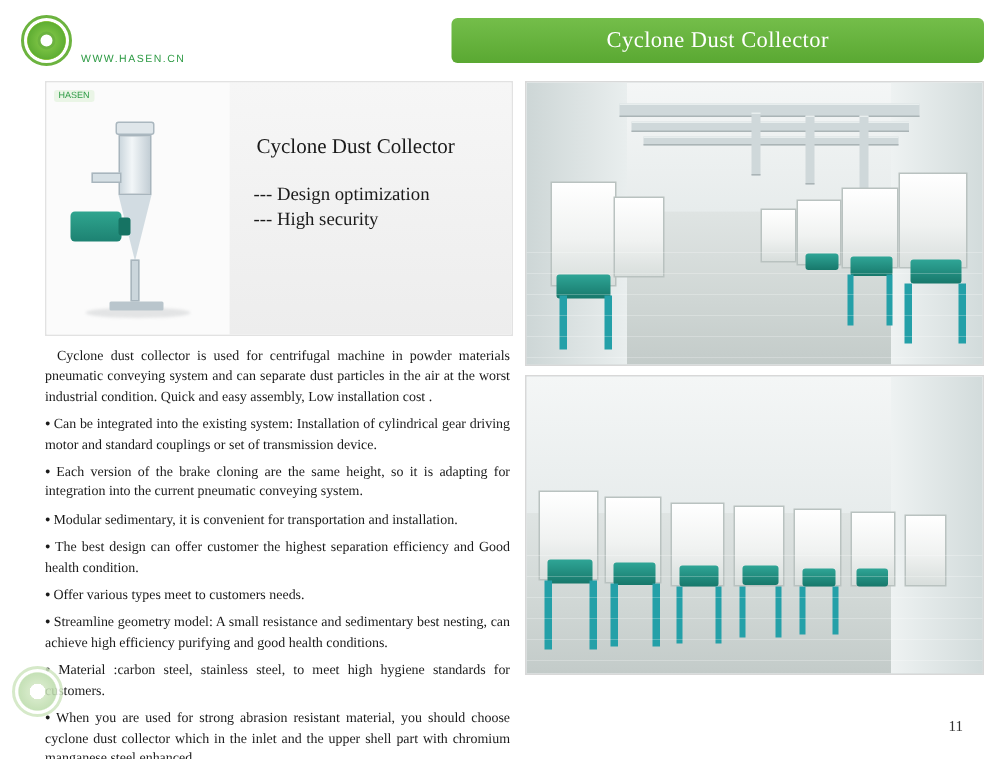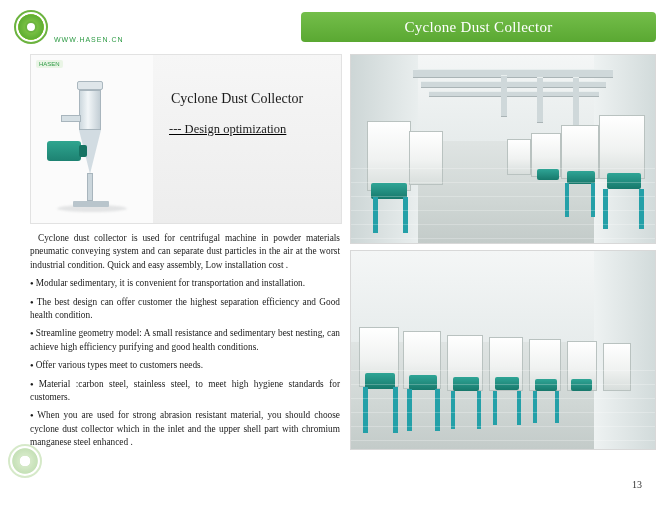--- a/index.html
+++ b/index.html
@@ -234,21 +234,20 @@
     font-size: 14px;
     color: #1a1a1a;
   }
   .pt-list {
     position: absolute;
     left: 16px;
     top: 66px;
     margin: 0;
     padding: 0;
     list-style: none;
-    text-decoration: underline;
   }
   .pt-list li {
     font-family: "Liberation Serif", serif;
     font-size: 12.5px;
     color: #1a1a1a;
     line-height: 17px;
     white-space: nowrap;
   }
 
   
@@ -402,20 +401,21 @@
       <div class="cy-cone"></div>
       <div class="cy-stem"></div>
       <div class="cy-base"></div>
       <div class="cy-pipe"></div>
       <div class="cy-motor"></div>
     </div>
     <div class="product-text">
       <div class="pt-title">Cyclone Dust Collector</div>
       <ul class="pt-list">
         <li>--- Design optimization</li>
+        <li>--- High security</li>
       </ul>
     </div>
   </div>
 
   <div class="photo photo-top">
     <div class="ph-ceiling"></div>
     <div class="ph-floor"></div>
     <div class="ph-wall-l"></div>
     <div class="ph-wall-r"></div>
     <div class="duct" style="left:62px; top:14px; width:200px; height:7px;"></div>
@@ -468,24 +468,26 @@
     <div class="stand" style="left:126px; top:140px; width:4px; height:38px;"></div>
     <div class="stand" style="left:142px; top:140px; width:4px; height:34px;"></div>
     <div class="stand" style="left:166px; top:140px; width:4px; height:34px;"></div>
     <div class="stand" style="left:182px; top:140px; width:4px; height:32px;"></div>
     <div class="stand" style="left:204px; top:140px; width:4px; height:32px;"></div>
     <div class="ph-tile"></div>
   </div>
 
   <div class="body-text">
     <p class="nodot">Cyclone dust collector is used for centrifugal machine in powder materials pneumatic conveying system and can separate dust particles in the air at the worst industrial condition. Quick and easy assembly, Low installation cost .</p>
+    <p>Can be integrated into the existing system: Installation of cylindrical gear driving motor and standard couplings or set of transmission device.</p>
+    <p>Each version of the brake cloning are the same height, so it is adapting for integration into the current pneumatic conveying system.</p>
     <p>Modular sedimentary, it is convenient for transportation and installation.</p>
     <p>The best design can offer customer the highest separation efficiency and Good health condition.</p>
+    <p>Offer various types meet to customers needs.</p>
     <p>Streamline geometry model: A small resistance and sedimentary best nesting, can achieve high efficiency purifying and good health conditions.</p>
-    <p>Offer various types meet to customers needs.</p>
     <p>Material :carbon steel, stainless steel, to meet high hygiene standards for customers.</p>
     <p>When you are used for strong abrasion resistant material, you should choose cyclone dust collector which in the inlet and the upper shell part with chromium manganese steel enhanced .</p>
   </div>
 
   <div class="watermark"></div>
-  <div class="page-number">13</div>
+  <div class="page-number">11</div>
 
 </div>
 
 </body></html>

